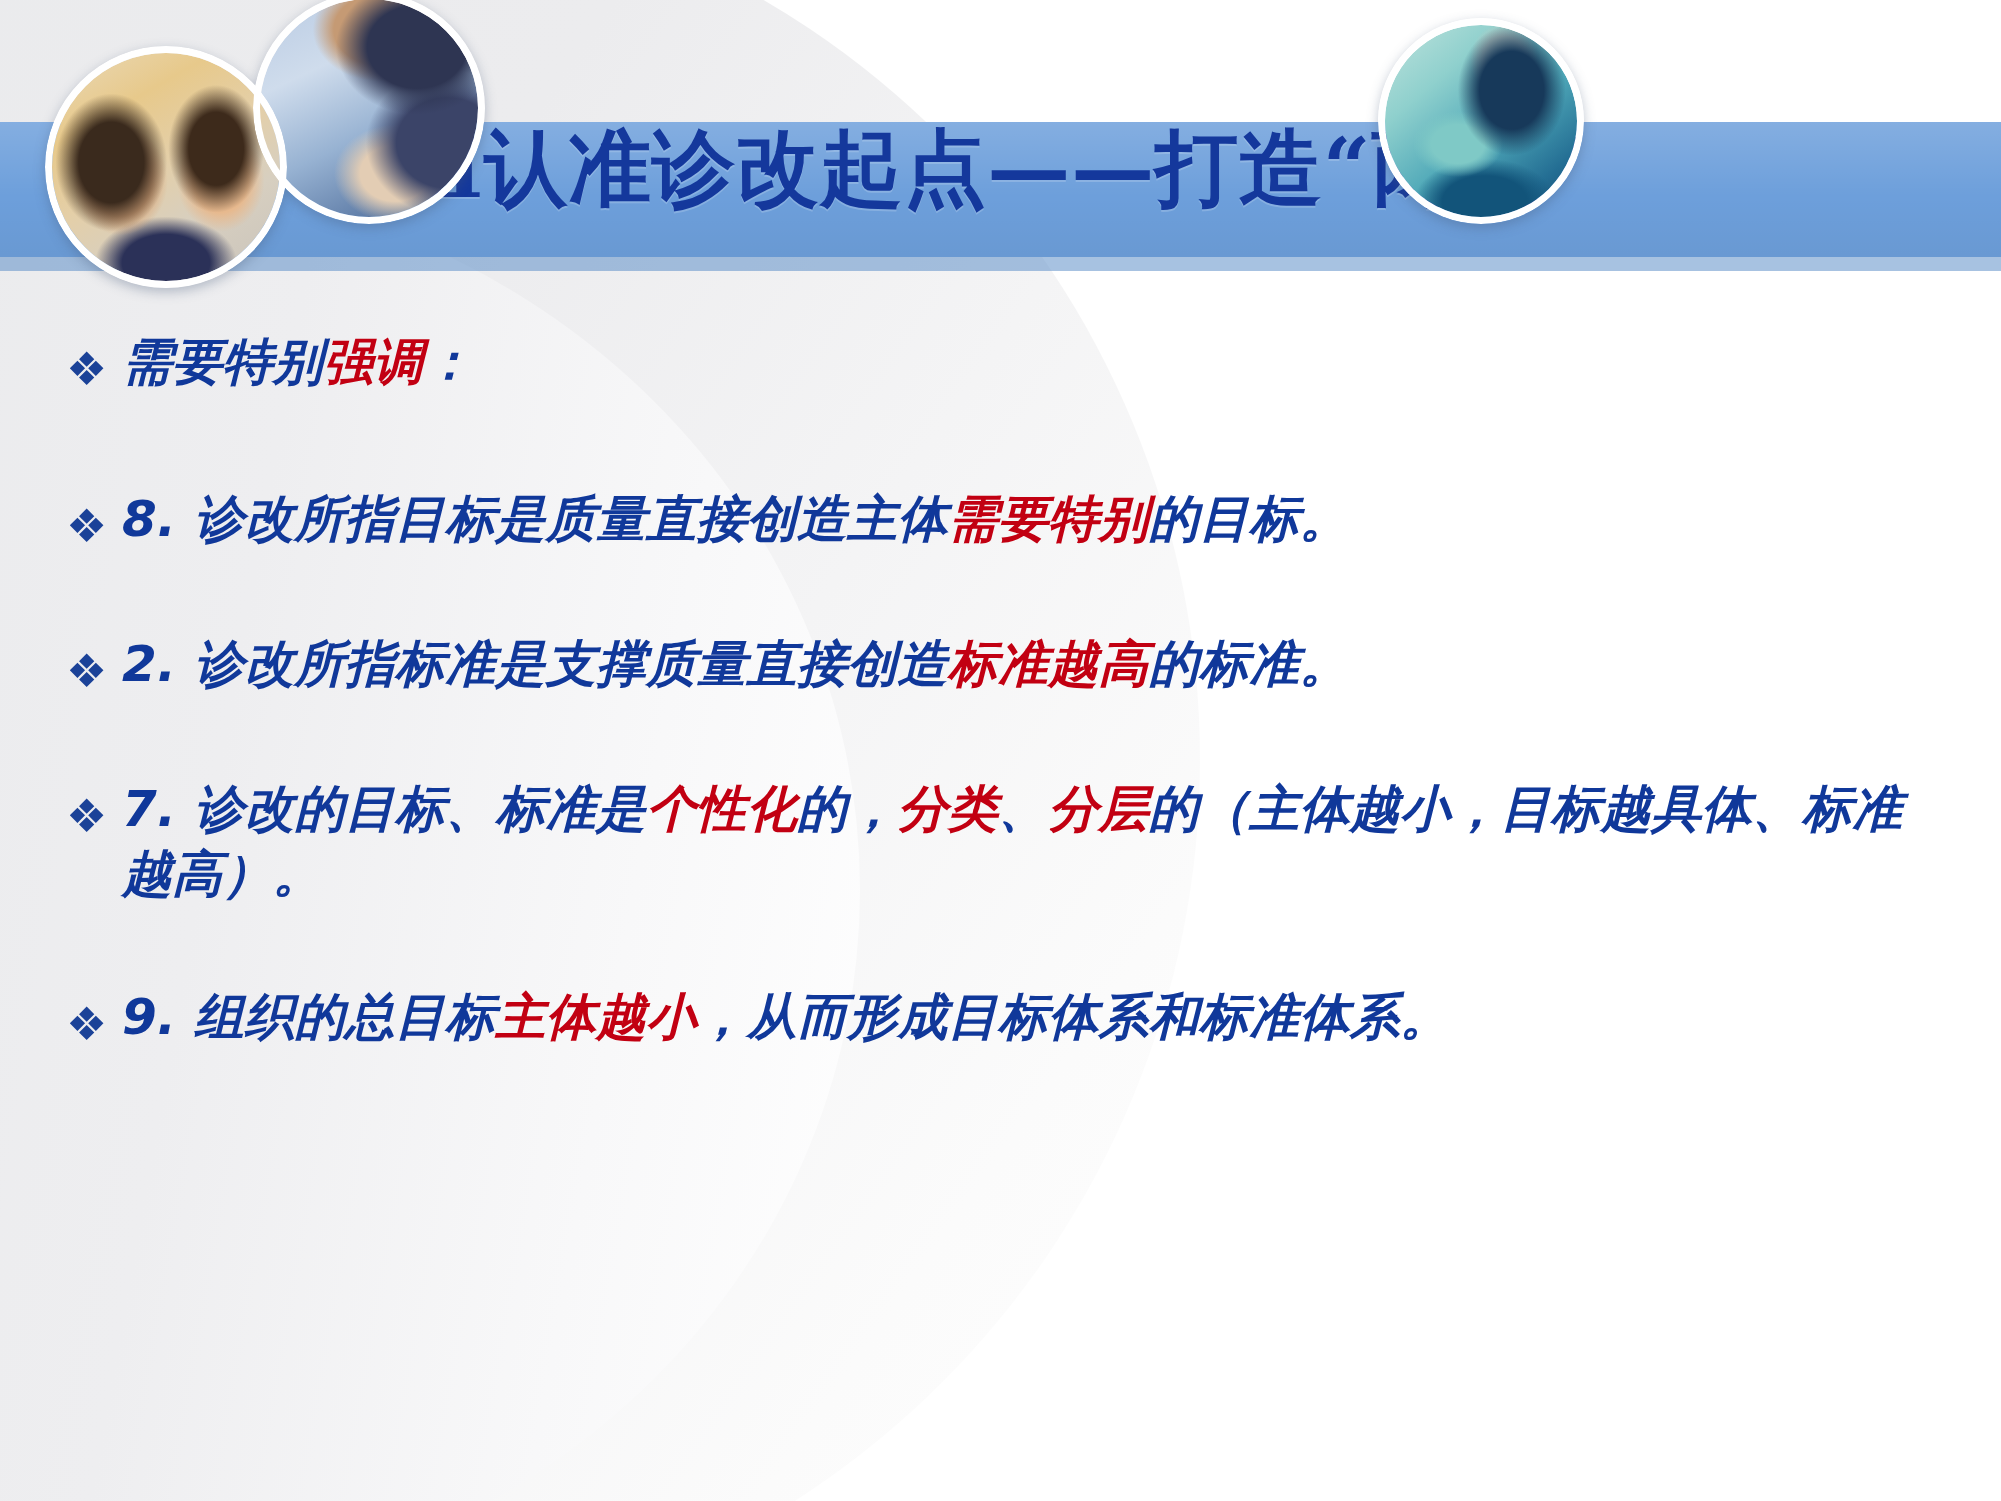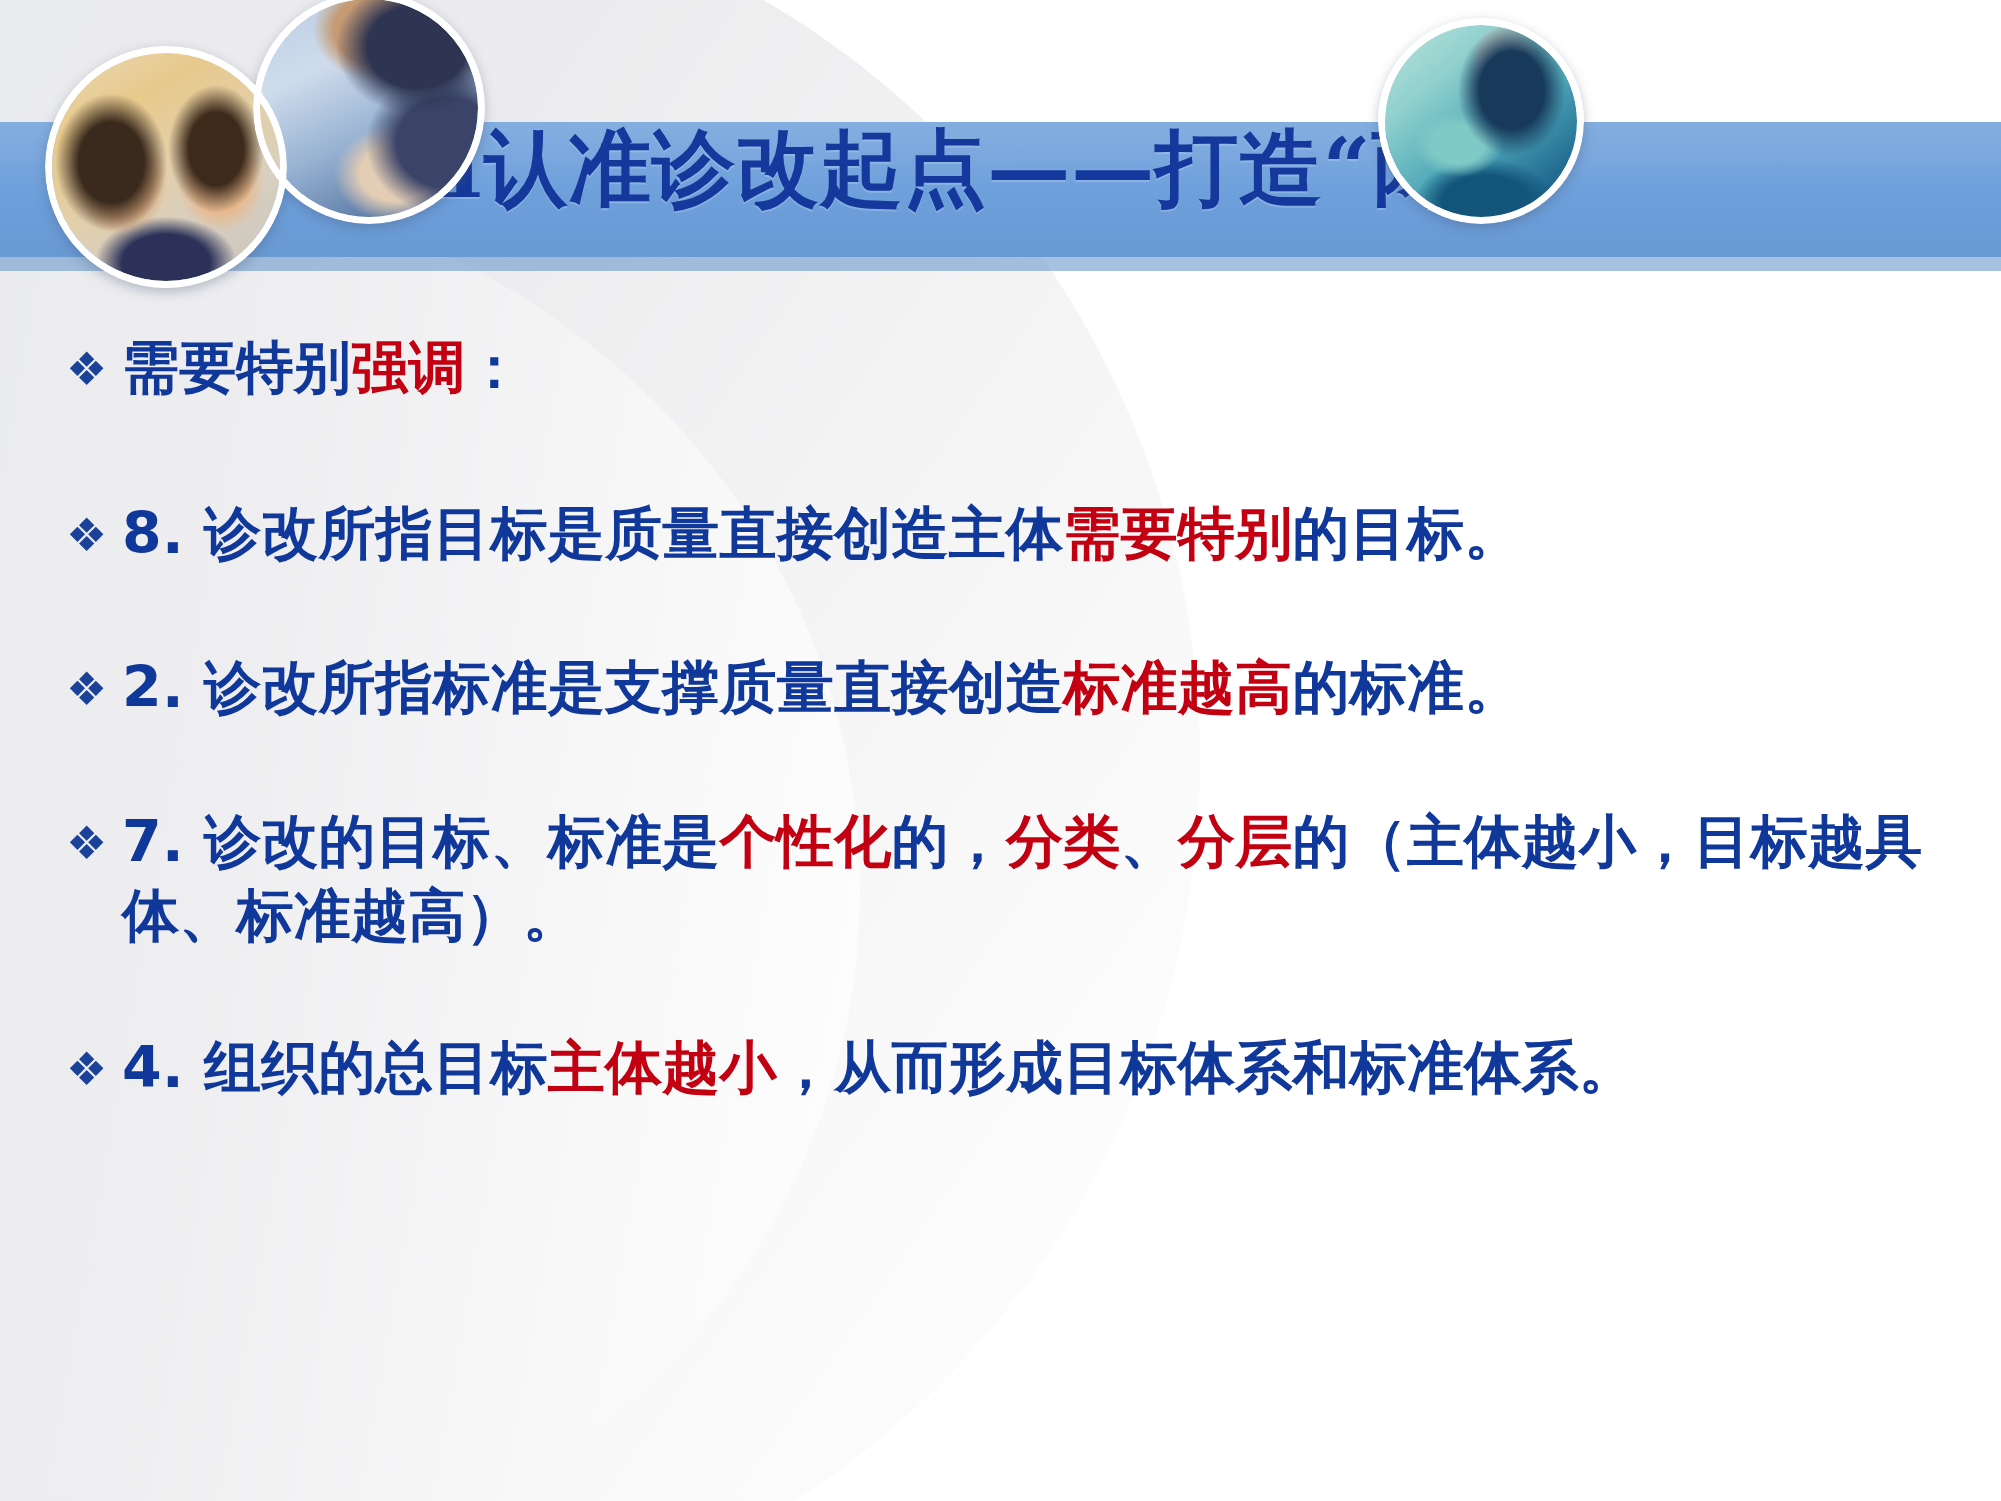--- a/index.html
+++ b/index.html
@@ -160,24 +160,25 @@
     color: #1b4298;
     font-size: 46px;
     line-height: 1;
     text-align: left;
     user-select: none;
   }
   .bullet-text {
     flex: 1 1 auto;
     font-family: "DejaVu Sans", "Liberation Sans", sans-serif;
     font-weight: 700;
-    font-size: 57px;
+    font-size: 50px;
     line-height: 1.30;
     color: #10389a;
     letter-spacing: .005em;
+    font-style: italic;
   }
   .red { color: #c20012; }
   .blue { color: #10389a; }
 
   .gap-a { height: 92px; }
   .gap-b { height: 80px; }
   .gap-c { height: 80px; }
   .gap-d { height: 78px; }
 </style>
 </head>
@@ -234,17 +235,17 @@
 
     <div class="bullet-row">
       <div class="bullet-mark">❖</div>
       <div class="bullet-text"><span class="blue">7. 诊改的目标、标准是</span><span class="red">个性化</span><span class="blue">的，</span><span class="red">分类</span><span class="blue">、</span><span class="red">分层</span><span class="blue">的（主体越小，目标越具体、标准越高）。</span></div>
     </div>
 
     <div class="gap-d"></div>
 
     <div class="bullet-row">
       <div class="bullet-mark">❖</div>
-      <div class="bullet-text"><span class="blue">4. 组织的总目标</span><span class="red">主体越小</span><span class="blue">，从而形成目标体系和标准体系。</span></div>
+      <div class="bullet-text"><span class="blue">9. 组织的总目标</span><span class="red">主体越小</span><span class="blue">，从而形成目标体系和标准体系。</span></div>
     </div>
 
   </div>
 </div>
 
 </body></html>

